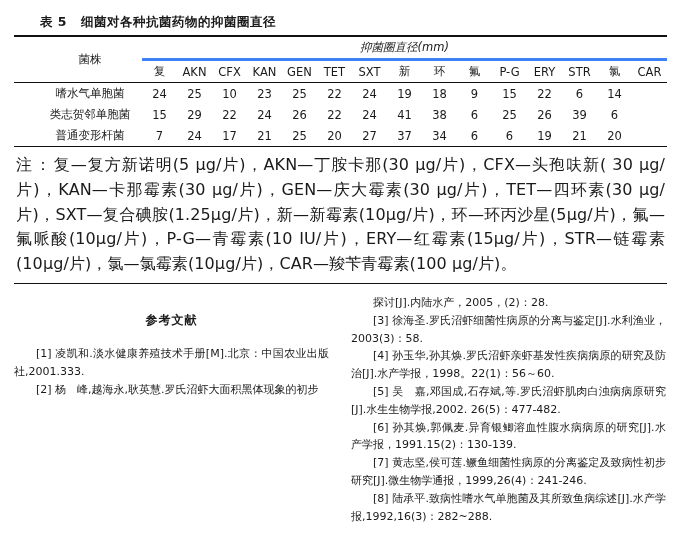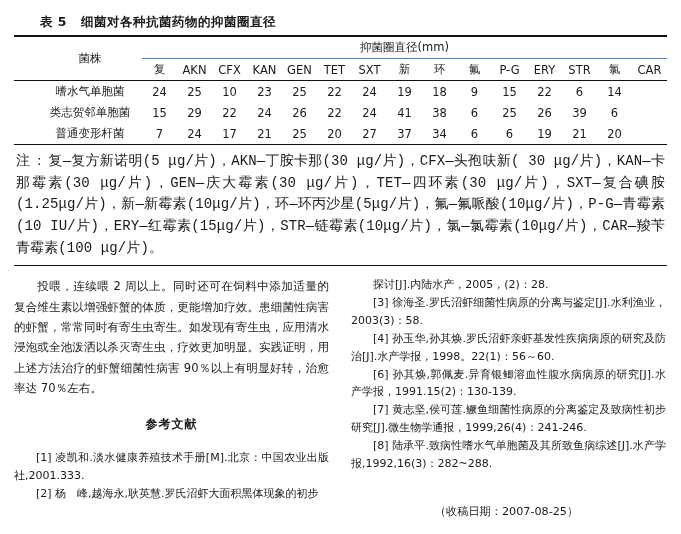--- a/index.html
+++ b/index.html
@@ -67,31 +67,31 @@
   }
   .subhead td {
     font-size: 11.5px;
     padding-bottom: 4px;
   }
   .datarow td {
     font-size: 11.5px;
     padding: 4px 0;
   }
   .span-rule {
-    border-bottom: 1px solid #3b82f6;
+    border-bottom: 3px solid #3b82f6;
+    font-style: italic;
   }
 
   
   .note {
-    font-size: 14px;
+    font-size: 16px;
     line-height: 1.55;
     text-align: justify;
     padding: 6px 2px 6px 2px;
     letter-spacing: 0.1px;
-    font-family: Liberation Mono, monospace;
   }
   .note .note-label {
     letter-spacing: 2px;
   }
 
   
   .columns {
     display: flex;
     gap: 22px;
     margin-top: 10px;
@@ -232,30 +232,30 @@
 
     <div class="note">
       <span class="note-label">注：</span><span>复—复方新诺明(5 μg/片)，AKN—丁胺卡那(30 μg/片)，CFX—头孢呋新( 30 μg/片)，KAN—卡那霉素(30 μg/片)，GEN—庆大霉素(30 μg/片)，TET—四环素(30 μg/片)，SXT—复合碘胺(1.25μg/片)，新—新霉素(10μg/片)，环—环丙沙星(5μg/片)，氟—氟哌酸(10μg/片)，P-G—青霉素(10 IU/片)，ERY—红霉素(15μg/片)，STR—链霉素(10μg/片)，氯—氯霉素(10μg/片)，CAR—羧苄青霉素(100 μg/片)。</span>
     </div>
     <div class="rule-thin"></div>
   </div>
 
   <div class="columns">
 
     <div class="col">
-      <p>投喂，连续喂 2 周以上。同时还可在饲料中添加适量的复合维生素以增强虾蟹的体质，更能增加疗效。患细菌性病害的虾蟹，常常同时有寄生虫寄生。如发现有寄生虫，应用清水浸泡或全池泼洒以杀灭寄生虫，疗效更加明显。实践证明，用上述方法治疗的虾蟹细菌性病害 90％以上有明显好转，治愈率达 70％左右。</p>
       <div class="refs-title">参考文献</div>
       <p class="ref">[1] 凌凯和.淡水健康养殖技术手册[M].北京：中国农业出版社,2001.333.</p>
       <p class="ref">[2] 杨　峰,越海永,耿英慧.罗氏沼虾大面积黑体现象的初步</p>
     </div>
 
     <div class="col">
       <p class="ref">探讨[J].内陆水产，2005，(2)：28.</p>
       <p class="ref">[3] 徐海圣.罗氏沼虾细菌性病原的分离与鉴定[J].水利渔业，2003(3)：58.</p>
       <p class="ref">[4] 孙玉华,孙其焕.罗氏沼虾亲虾基发性疾病病原的研究及防治[J].水产学报，1998。22(1)：56～60.</p>
+      <p class="ref">[5] 吴　嘉,邓国成,石存斌,等.罗氏沼虾肌肉白浊病病原研究[J].水生生物学报,2002. 26(5)：477-482.</p>
       <p class="ref">[6] 孙其焕,郭佩麦.异育银鲫溶血性腹水病病原的研究[J].水产学报，1991.15(2)：130-139.</p>
       <p class="ref">[7] 黄志坚,侯可莲.鳜鱼细菌性病原的分离鉴定及致病性初步研究[J].微生物学通报，1999,26(4)：241-246.</p>
       <p class="ref">[8] 陆承平.致病性嗜水气单胞菌及其所致鱼病综述[J].水产学报,1992,16(3)：282~288.</p>
       <div class="received">（收稿日期：2007-08-25）</div>
     </div>
 
   </div>
 
 </div>
 

